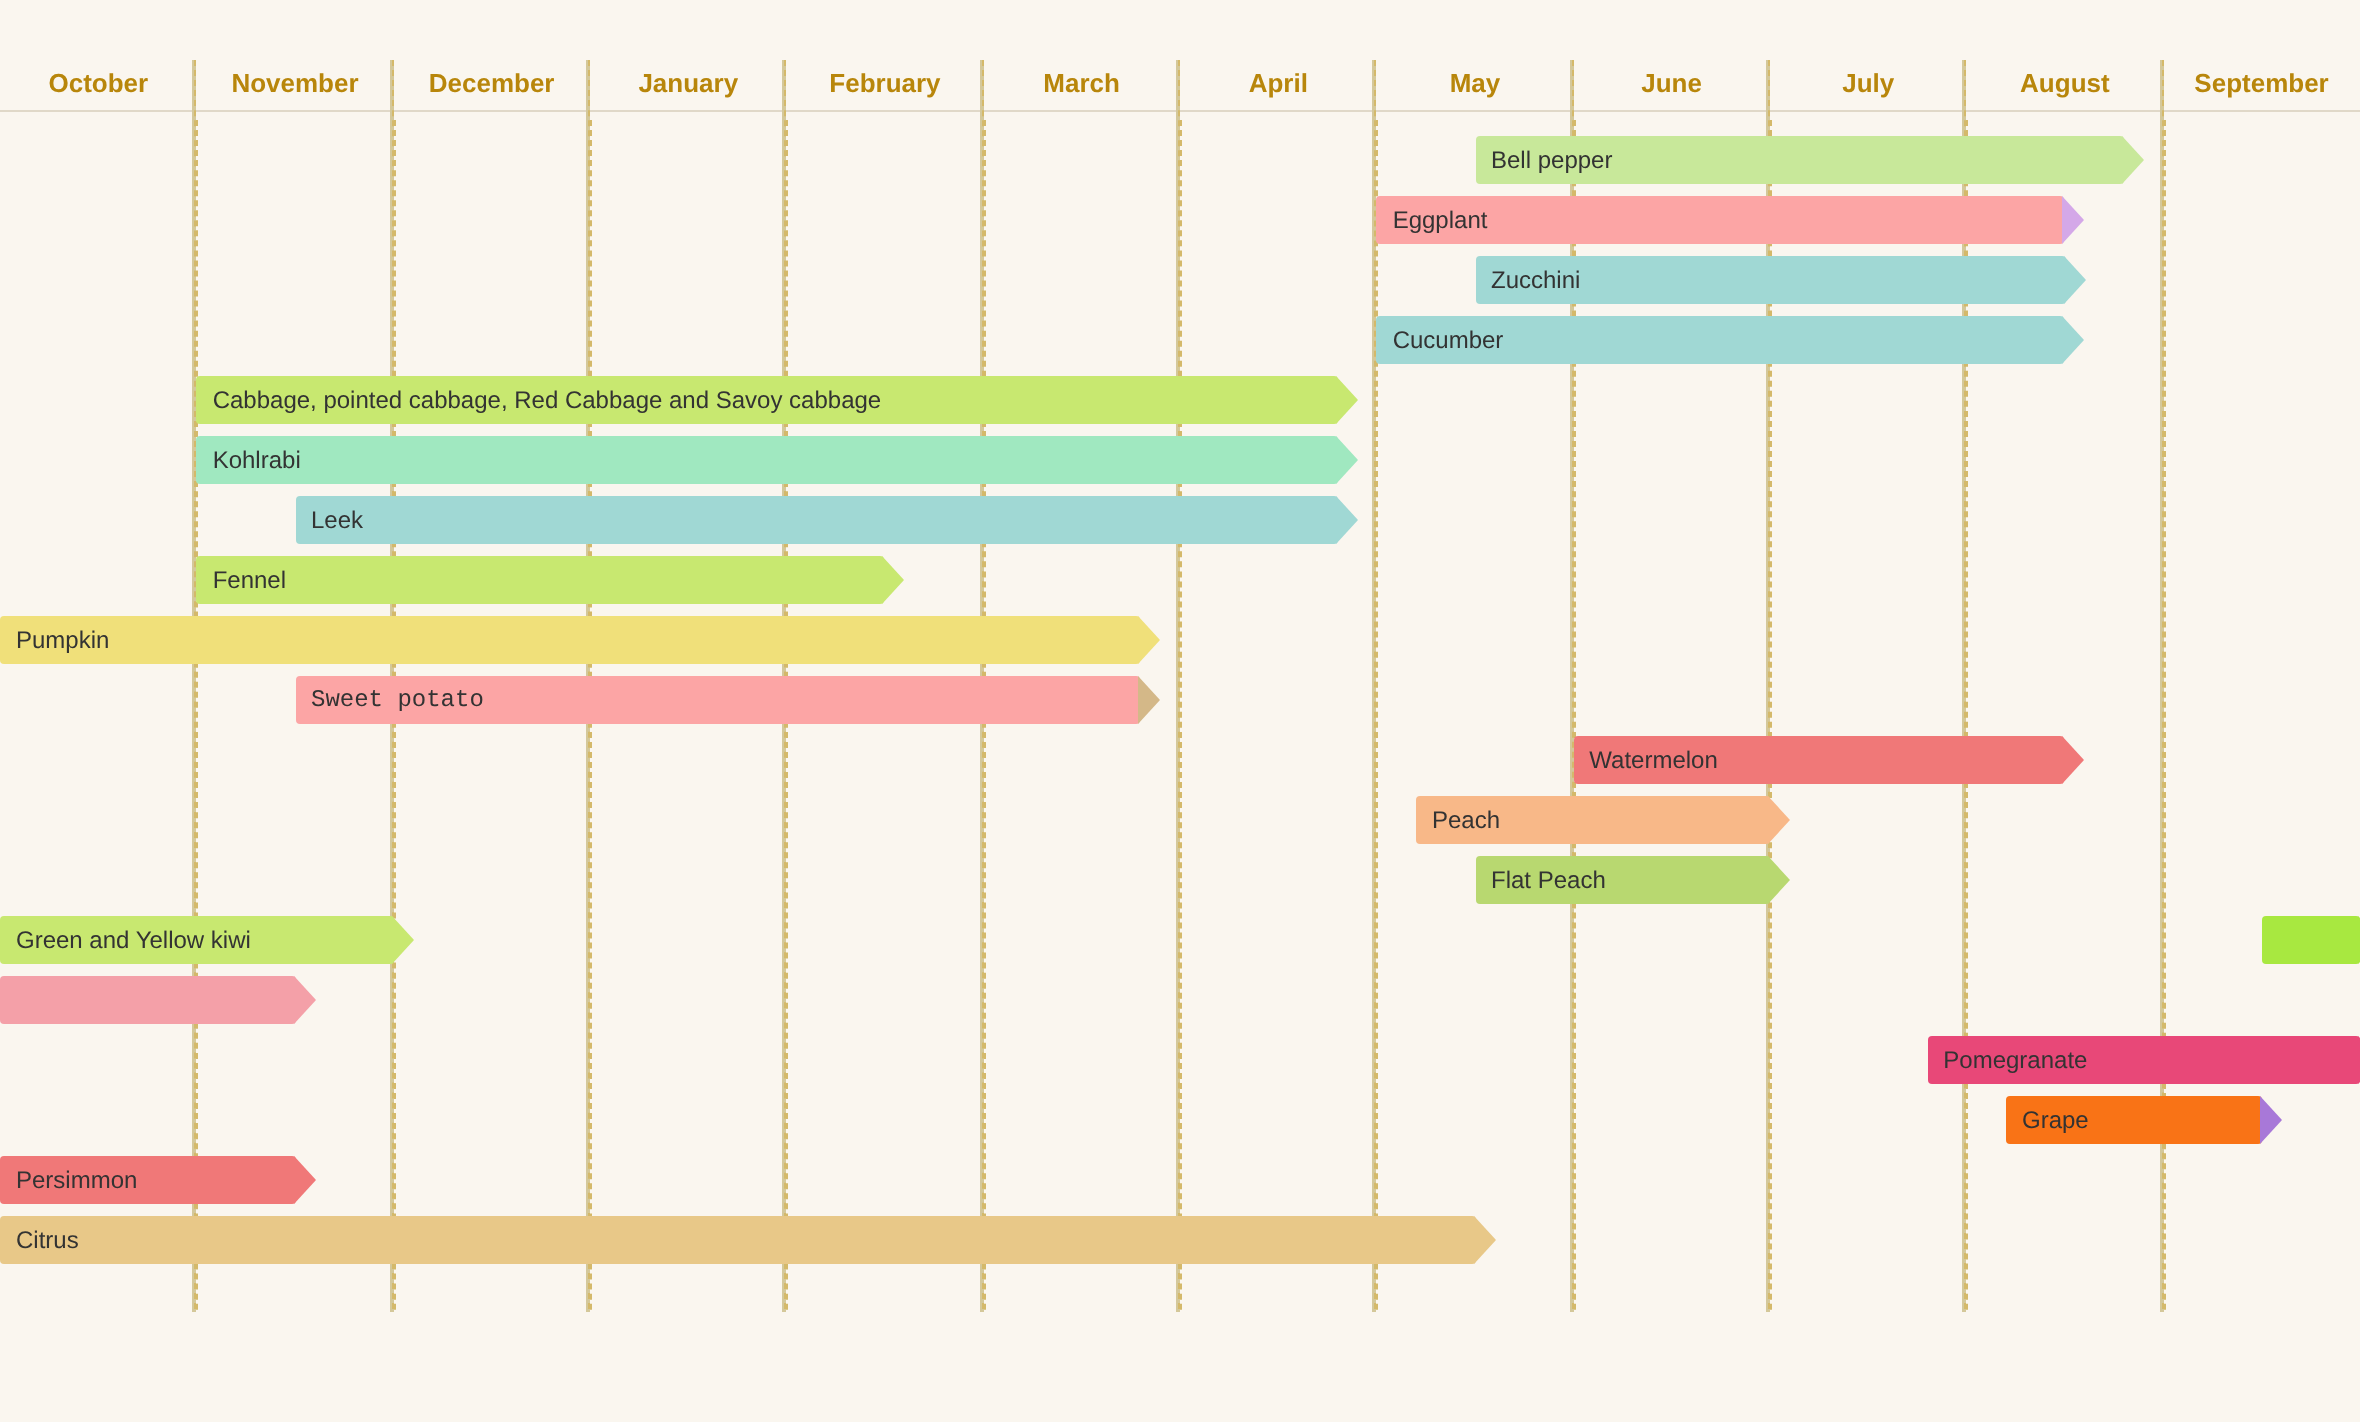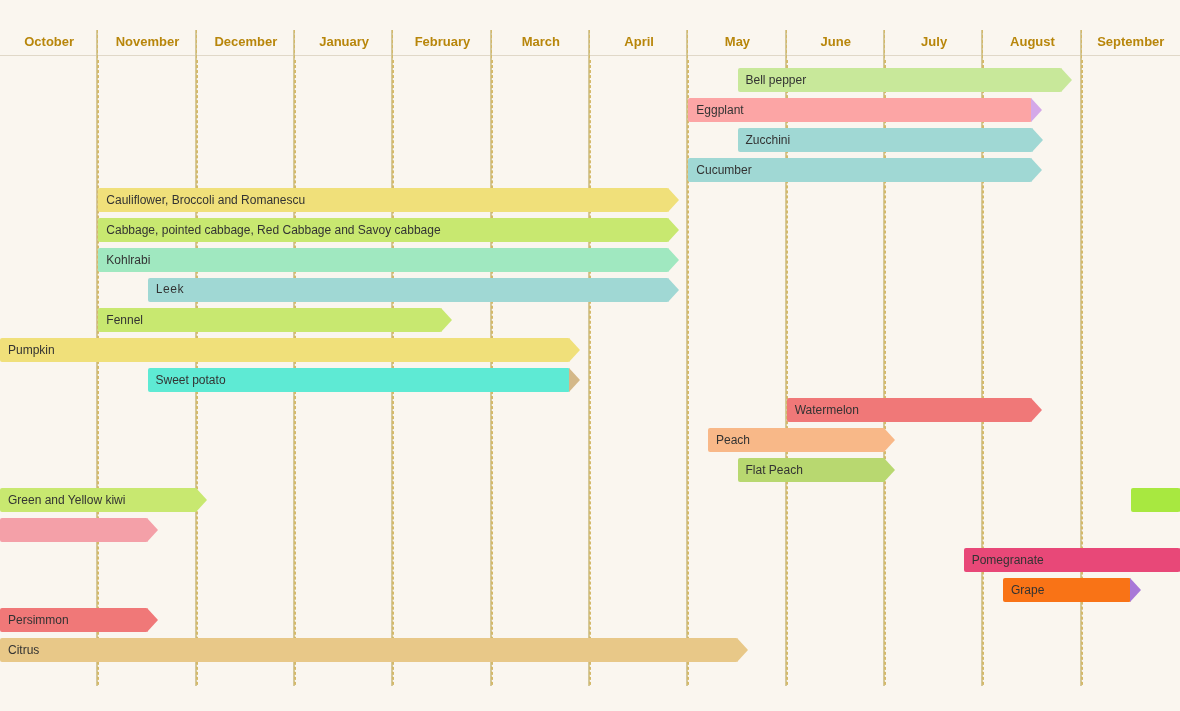--- a/index.html
+++ b/index.html
@@ -103,21 +103,21 @@
     }
 
     
     .pink { background: #f4a0a8; --bar-color: #f4a0a8; }
     .light-green { background: #c8e89a; --bar-color: #c8e89a; }
     .lavender { background: #fca5a5; --bar-color: #d4a8e8; }
     .teal { background: #a0d8d4; --bar-color: #a0d8d4; }
     .yellow { background: #f0e07a; --bar-color: #f0e07a; }
     .mint { background: #a0e8c0; --bar-color: #a0e8c0; }
     .lime { background: #c8e870; --bar-color: #c8e870; }
-    .tan { background: #5eead4; --bar-color: #d4b888; }
+    .tan { background: #fca5a5; font-family: Liberation Mono, monospace; --bar-color: #d4b888; }
     .salmon { background: #f07878; --bar-color: #f07878; }
     .peach-color { background: #f8b888; --bar-color: #f8b888; }
     .warm-green { background: #b8d870; --bar-color: #b8d870; }
     .bright-green { background: #a8e840; --bar-color: #a8e840; }
     .pomegranate-color { background: #e84878; --bar-color: #e84878; }
     .grape-color { background: #f97316; text-align: center; --bar-color: #a878d8; }
     .orange-tan { background: #e8c888; --bar-color: #e8c888; }
   </style>
 </head>
 <body>
@@ -159,30 +159,27 @@
         <div class="row">
           <div class="bar arrow-right lavender" style="left: 688.333px; width: 344.167px;">Eggplant</div>
         </div>
         <div class="row">
           <div class="bar arrow-right teal" style="left: 737.5px; width: 295px;">Zucchini</div>
         </div>
         <div class="row">
           <div class="bar arrow-right teal" style="left: 688.333px; width: 344.167px;">Cucumber</div>
         </div>
         <div class="row">
-          <div class="bar arrow-right yellow" style="left: 98.3333px; width: 570.333px;">Cauliflower, Broccoli and Romanescu</div>
-        </div>
-        <div class="row">
           <div class="bar arrow-right lime" style="left: 98.3333px; width: 570.333px;">Cabbage, pointed cabbage, Red Cabbage and Savoy cabbage</div>
         </div>
         <div class="row">
           <div class="bar arrow-right mint" style="left: 98.3333px; width: 570.333px; text-align: center;">Kohlrabi</div>
         </div>
         <div class="row">
-          <div class="bar arrow-right teal" style="left: 147.5px; width: 521.167px; font-family: Liberation Mono, monospace;">Leek</div>
+          <div class="bar arrow-right teal" style="left: 147.5px; width: 521.167px;">Leek</div>
         </div>
         <div class="row">
           <div class="bar arrow-right lime" style="left: 98.3333px; width: 344.167px;">Fennel</div>
         </div>
         <div class="row">
           <div class="bar arrow-right yellow" style="left: 0px; width: 570.333px;">Pumpkin</div>
         </div>
         <div class="row">
           <div class="bar arrow-right tan" style="left: 147.5px; width: 422.833px;">Sweet potato</div>
         </div>

